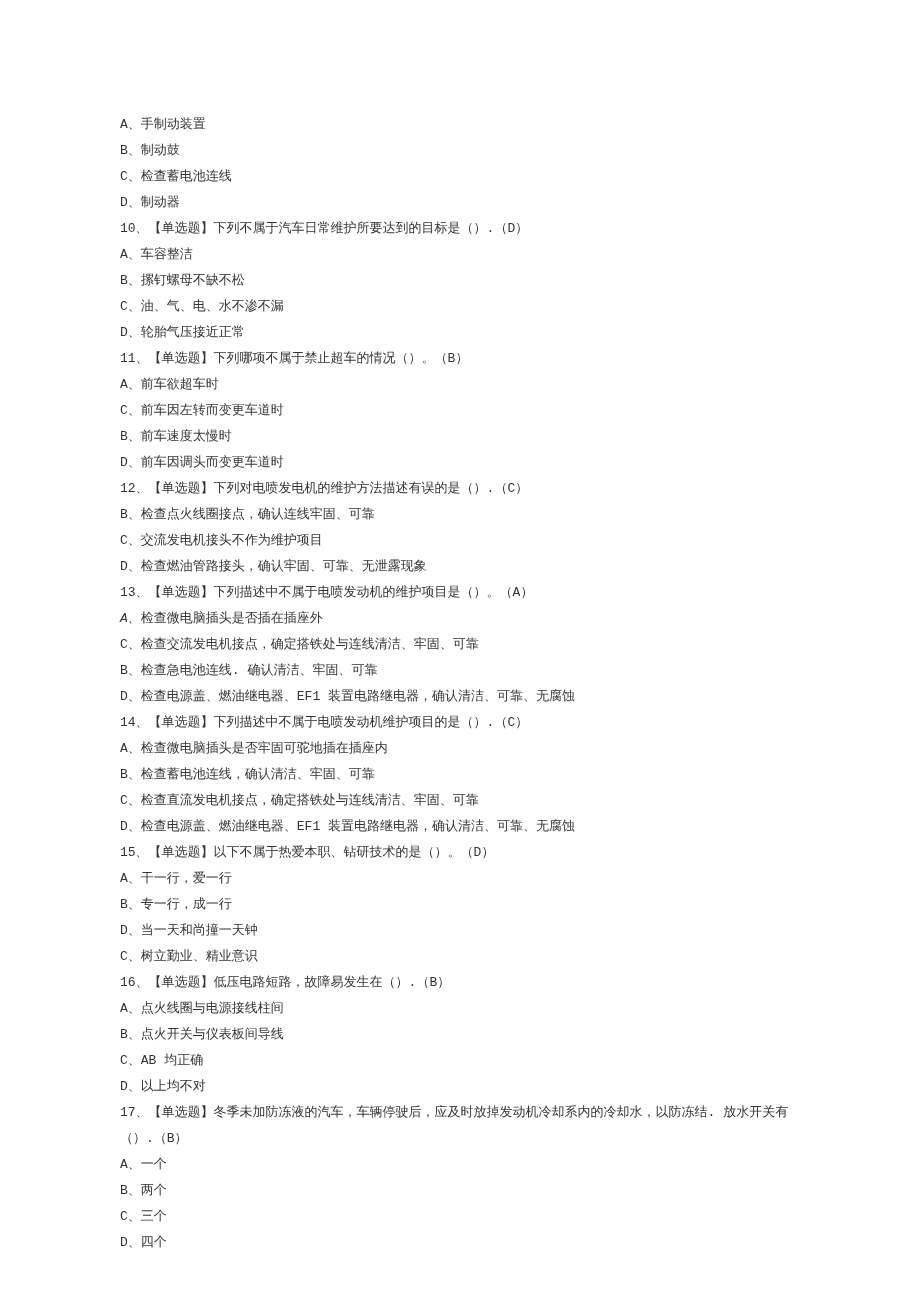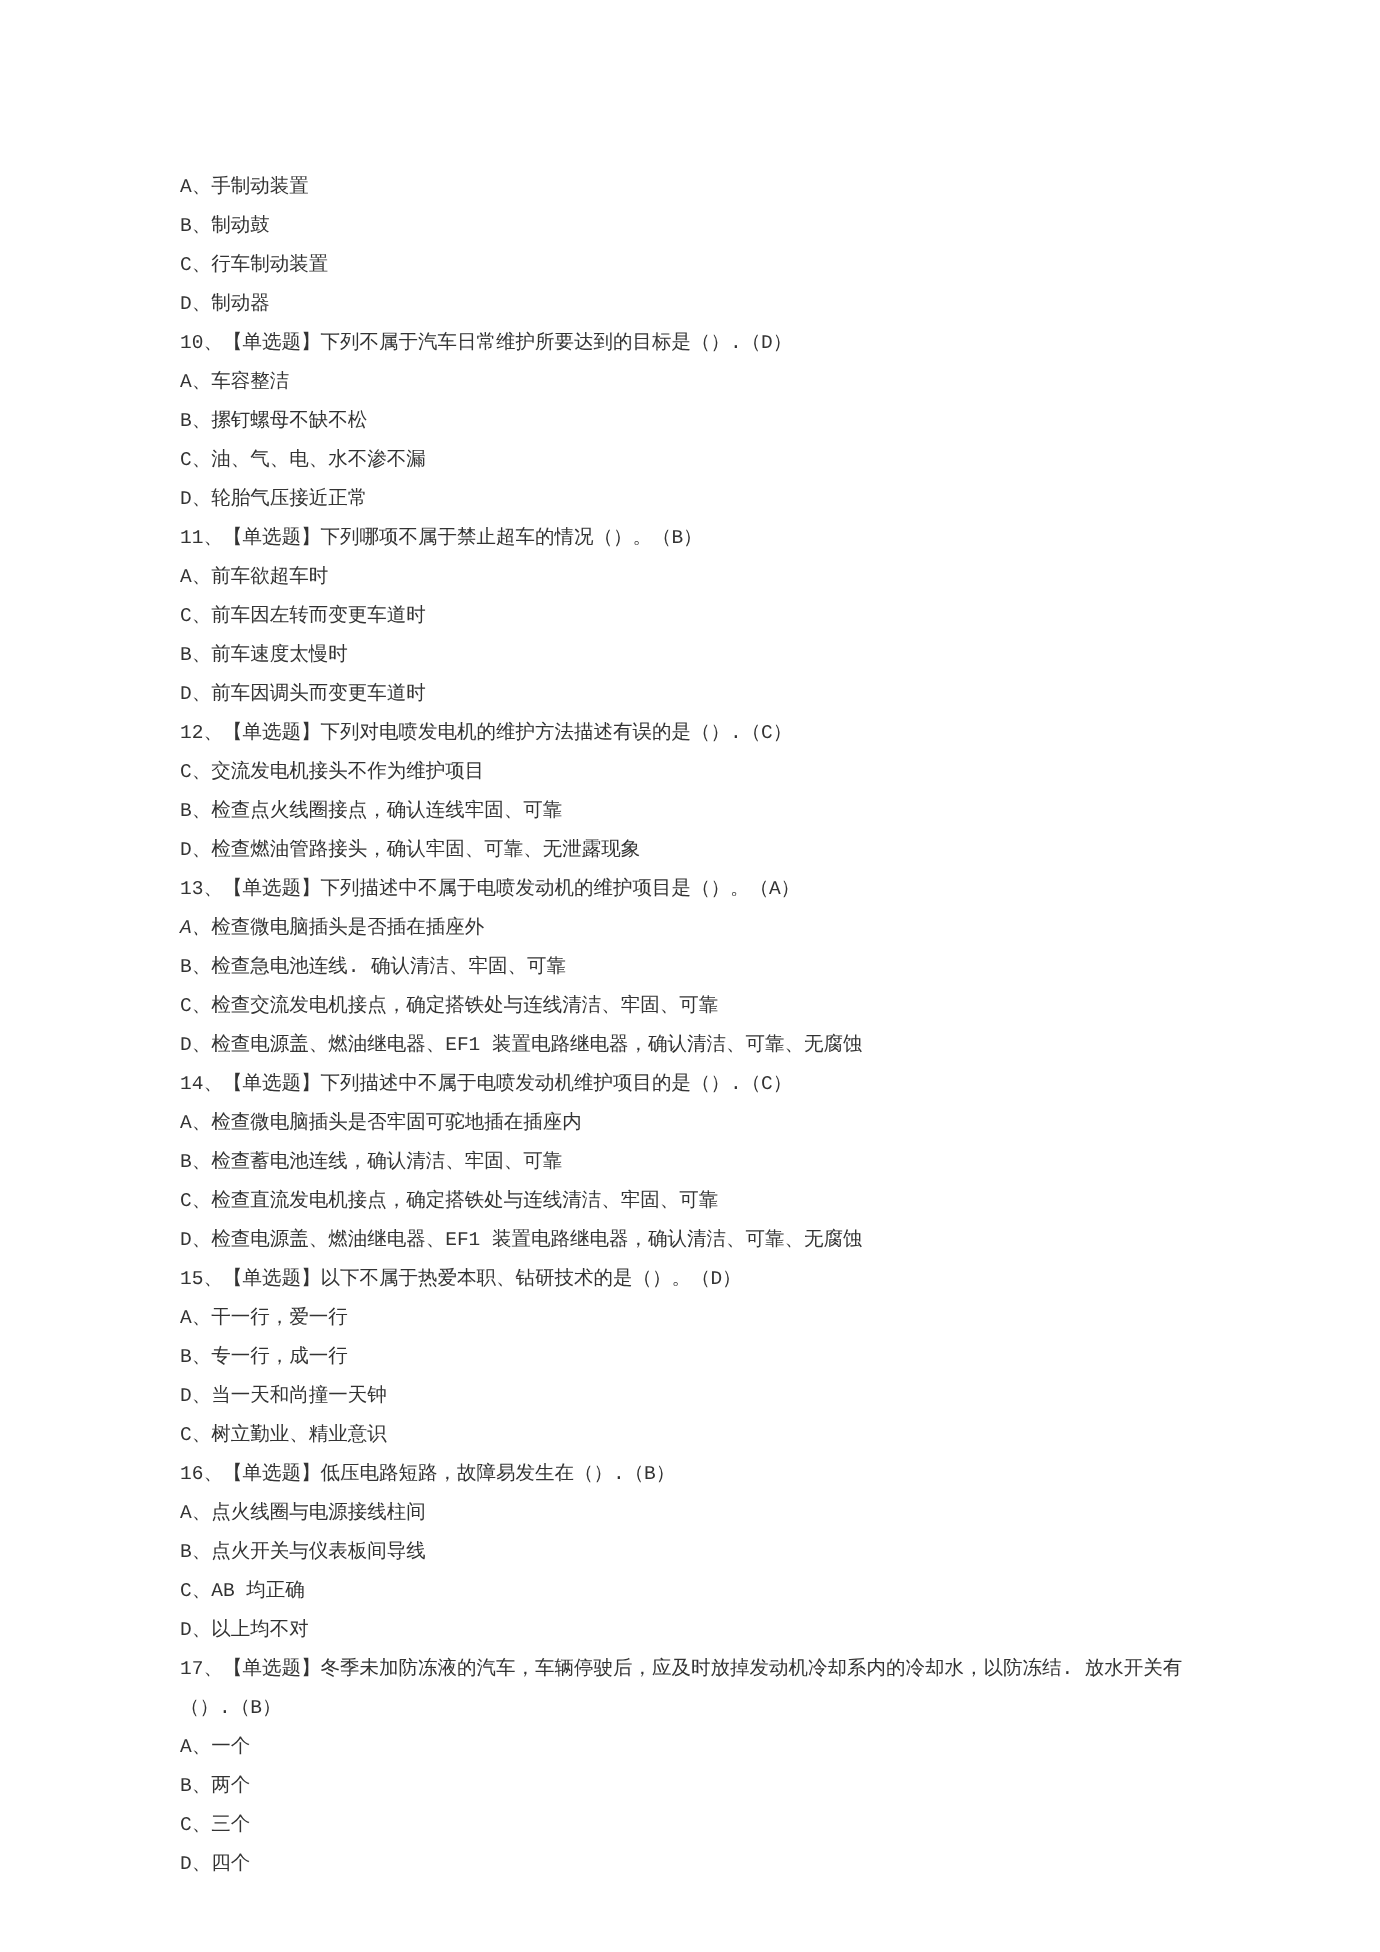--- a/index.html
+++ b/index.html
@@ -23,40 +23,40 @@
     .italic {
       font-style: italic;
     }
   </style>
 </head>
 <body>
 
 <div id="content">
     <span class="line">A、手制动装置</span>
     <span class="line">B、制动鼓</span>
-    <span class="line">C、行车制动装置</span>
+    <span class="line">C、检查蓄电池连线</span>
     <span class="line">D、制动器</span>
     <span class="line">10、【单选题】下列不属于汽车日常维护所要达到的目标是（）.（D）</span>
     <span class="line">A、车容整洁</span>
     <span class="line">B、摞钉螺母不缺不松</span>
     <span class="line">C、油、气、电、水不渗不漏</span>
     <span class="line">D、轮胎气压接近正常</span>
     <span class="line">11、【单选题】下列哪项不属于禁止超车的情况（）。（B）</span>
     <span class="line">A、前车欲超车时</span>
     <span class="line">C、前车因左转而变更车道时</span>
     <span class="line">B、前车速度太慢时</span>
     <span class="line">D、前车因调头而变更车道时</span>
     <span class="line">12、【单选题】下列对电喷发电机的维护方法描述有误的是（）.（C）</span>
+    <span class="line">B、检查点火线圈接点，确认连线牢固、可靠</span>
     <span class="line">C、交流发电机接头不作为维护项目</span>
-    <span class="line">B、检查点火线圈接点，确认连线牢固、可靠</span>
     <span class="line">D、检查燃油管路接头，确认牢固、可靠、无泄露现象</span>
     <span class="line">13、【单选题】下列描述中不属于电喷发动机的维护项目是（）。（A）</span>
     <span class="line"><span class="italic">A、</span><span>检查微电脑插头是否插在插座外</span></span>
+    <span class="line">C、检查交流发电机接点，确定搭铁处与连线清洁、牢固、可靠</span>
     <span class="line">B、检查急电池连线. 确认清洁、牢固、可靠</span>
-    <span class="line">C、检查交流发电机接点，确定搭铁处与连线清洁、牢固、可靠</span>
     <span class="line">D、检查电源盖、燃油继电器、EF1 装置电路继电器，确认清洁、可靠、无腐蚀</span>
     <span class="line">14、【单选题】下列描述中不属于电喷发动机维护项目的是（）.（C）</span>
     <span class="line">A、检查微电脑插头是否牢固可驼地插在插座内</span>
     <span class="line">B、检查蓄电池连线，确认清洁、牢固、可靠</span>
     <span class="line">C、检查直流发电机接点，确定搭铁处与连线清洁、牢固、可靠</span>
     <span class="line">D、检查电源盖、燃油继电器、EF1 装置电路继电器，确认清洁、可靠、无腐蚀</span>
     <span class="line">15、【单选题】以下不属于热爱本职、钻研技术的是（）。（D）</span>
     <span class="line">A、干一行，爱一行</span>
     <span class="line">B、专一行，成一行</span>
     <span class="line">D、当一天和尚撞一天钟</span>

